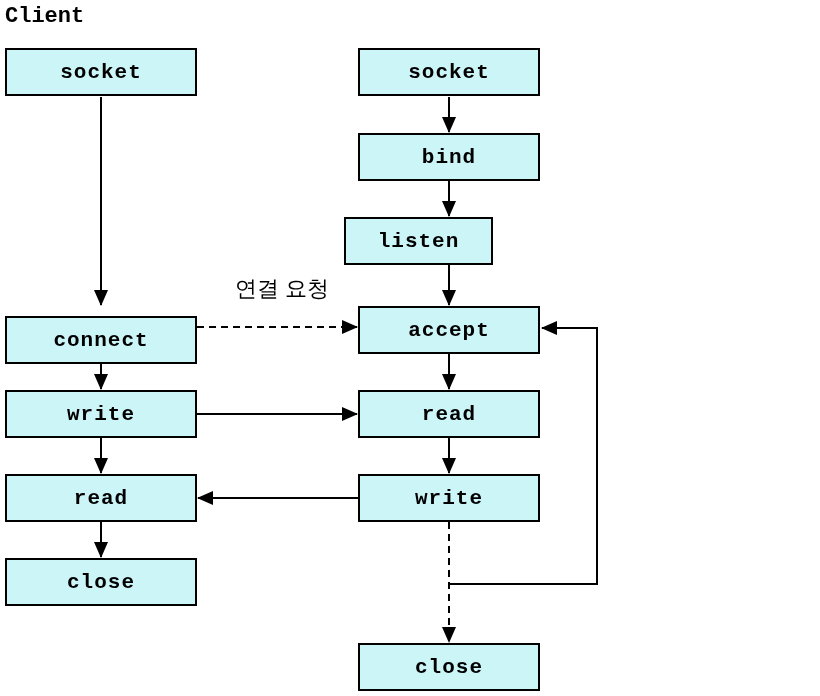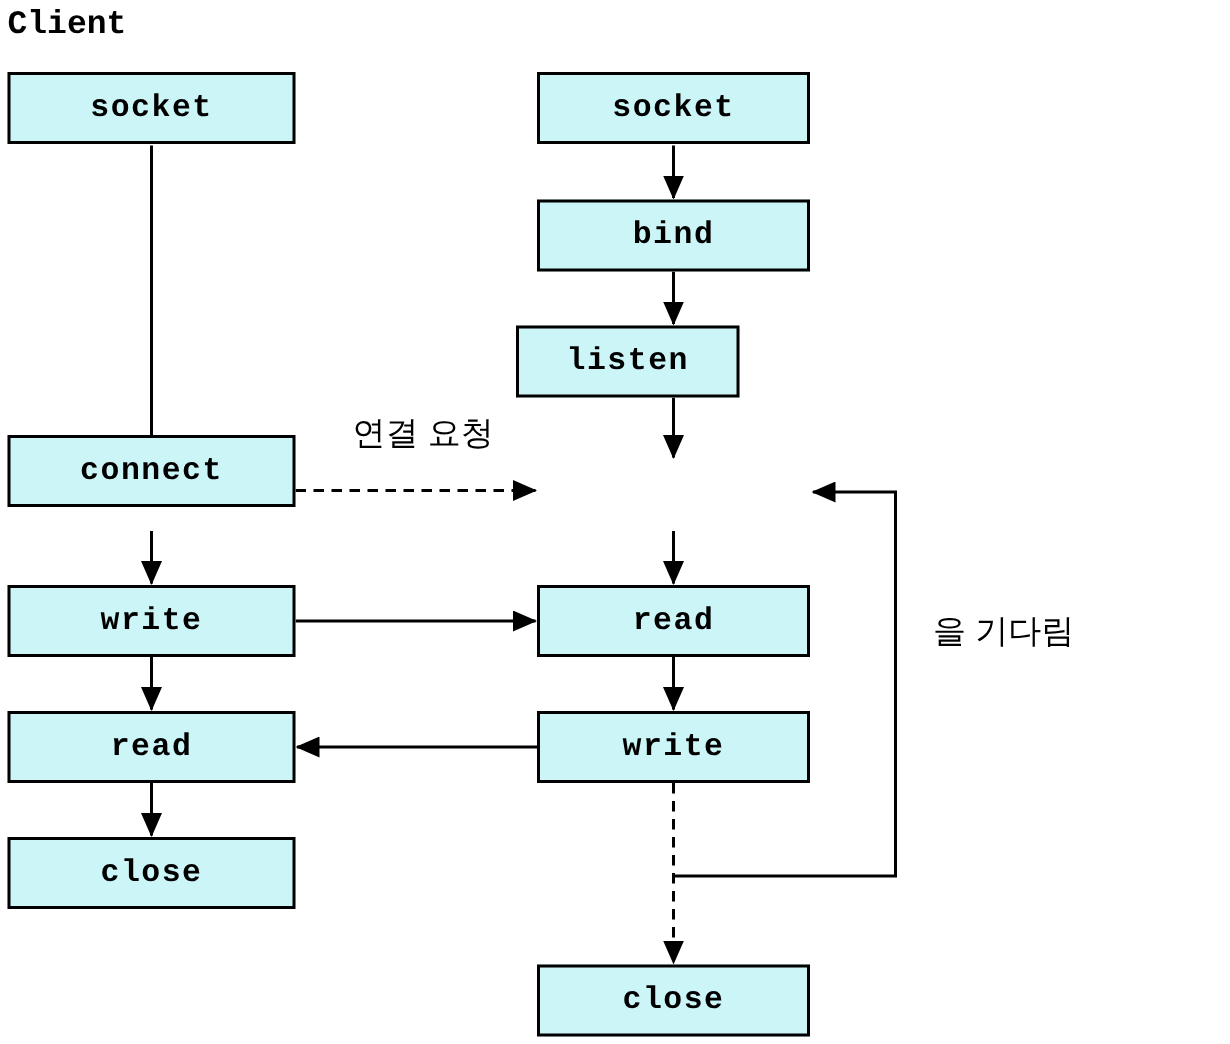--- a/index.html
+++ b/index.html
@@ -77,31 +77,31 @@
     <line class="wire dashed" x1="197" y1="327" x2="357" y2="327" marker-end="url(#arrow)"></line>
     <line class="wire" x1="197" y1="414" x2="357" y2="414" marker-end="url(#arrow)"></line>
     <line class="wire" x1="540" y1="498" x2="198" y2="498" marker-end="url(#arrow)"></line>
 
     <path class="wire" d="M 450 584 L 597 584 L 597 328 L 542 328" marker-end="url(#arrow)"></path>
   </svg>
 
   <div class="col-title" style="left:5px; top:4px; width:192px;">Client</div>
 
   <div class="box" style="left:5px; top:48px;  width:192px;">socket</div>
-  <div class="box" style="left:5px; top:290px; width:192px;">connect</div>
+  <div class="box" style="left:5px; top:316px; width:192px;">connect</div>
   <div class="box" style="left:5px; top:390px; width:192px;">write</div>
   <div class="box" style="left:5px; top:474px; width:192px;">read</div>
   <div class="box" style="left:5px; top:558px; width:192px;">close</div>
 
   <div class="box" style="left:358px; top:48px;  width:182px;">socket</div>
   <div class="box" style="left:358px; top:133px; width:182px;">bind</div>
   <div class="box" style="left:344px; top:217px; width:149px;">listen</div>
+  <div class="box" style="left:358px; top:306px; width:182px;">accept</div>
   <div class="box" style="left:358px; top:390px; width:182px;">read</div>
   <div class="box" style="left:358px; top:474px; width:182px;">write</div>
   <div class="box" style="left:358px; top:643px; width:182px;">close</div>
 
   <div class="note" style="left:219px; top:274px;margin-left:16px;">연결 요청</div>
 
   <div class="note multiline" style="left:622px; top:406px;">
-    <div>을 기다림</div>
   </div>
 
 </div>
 
 </body></html>

